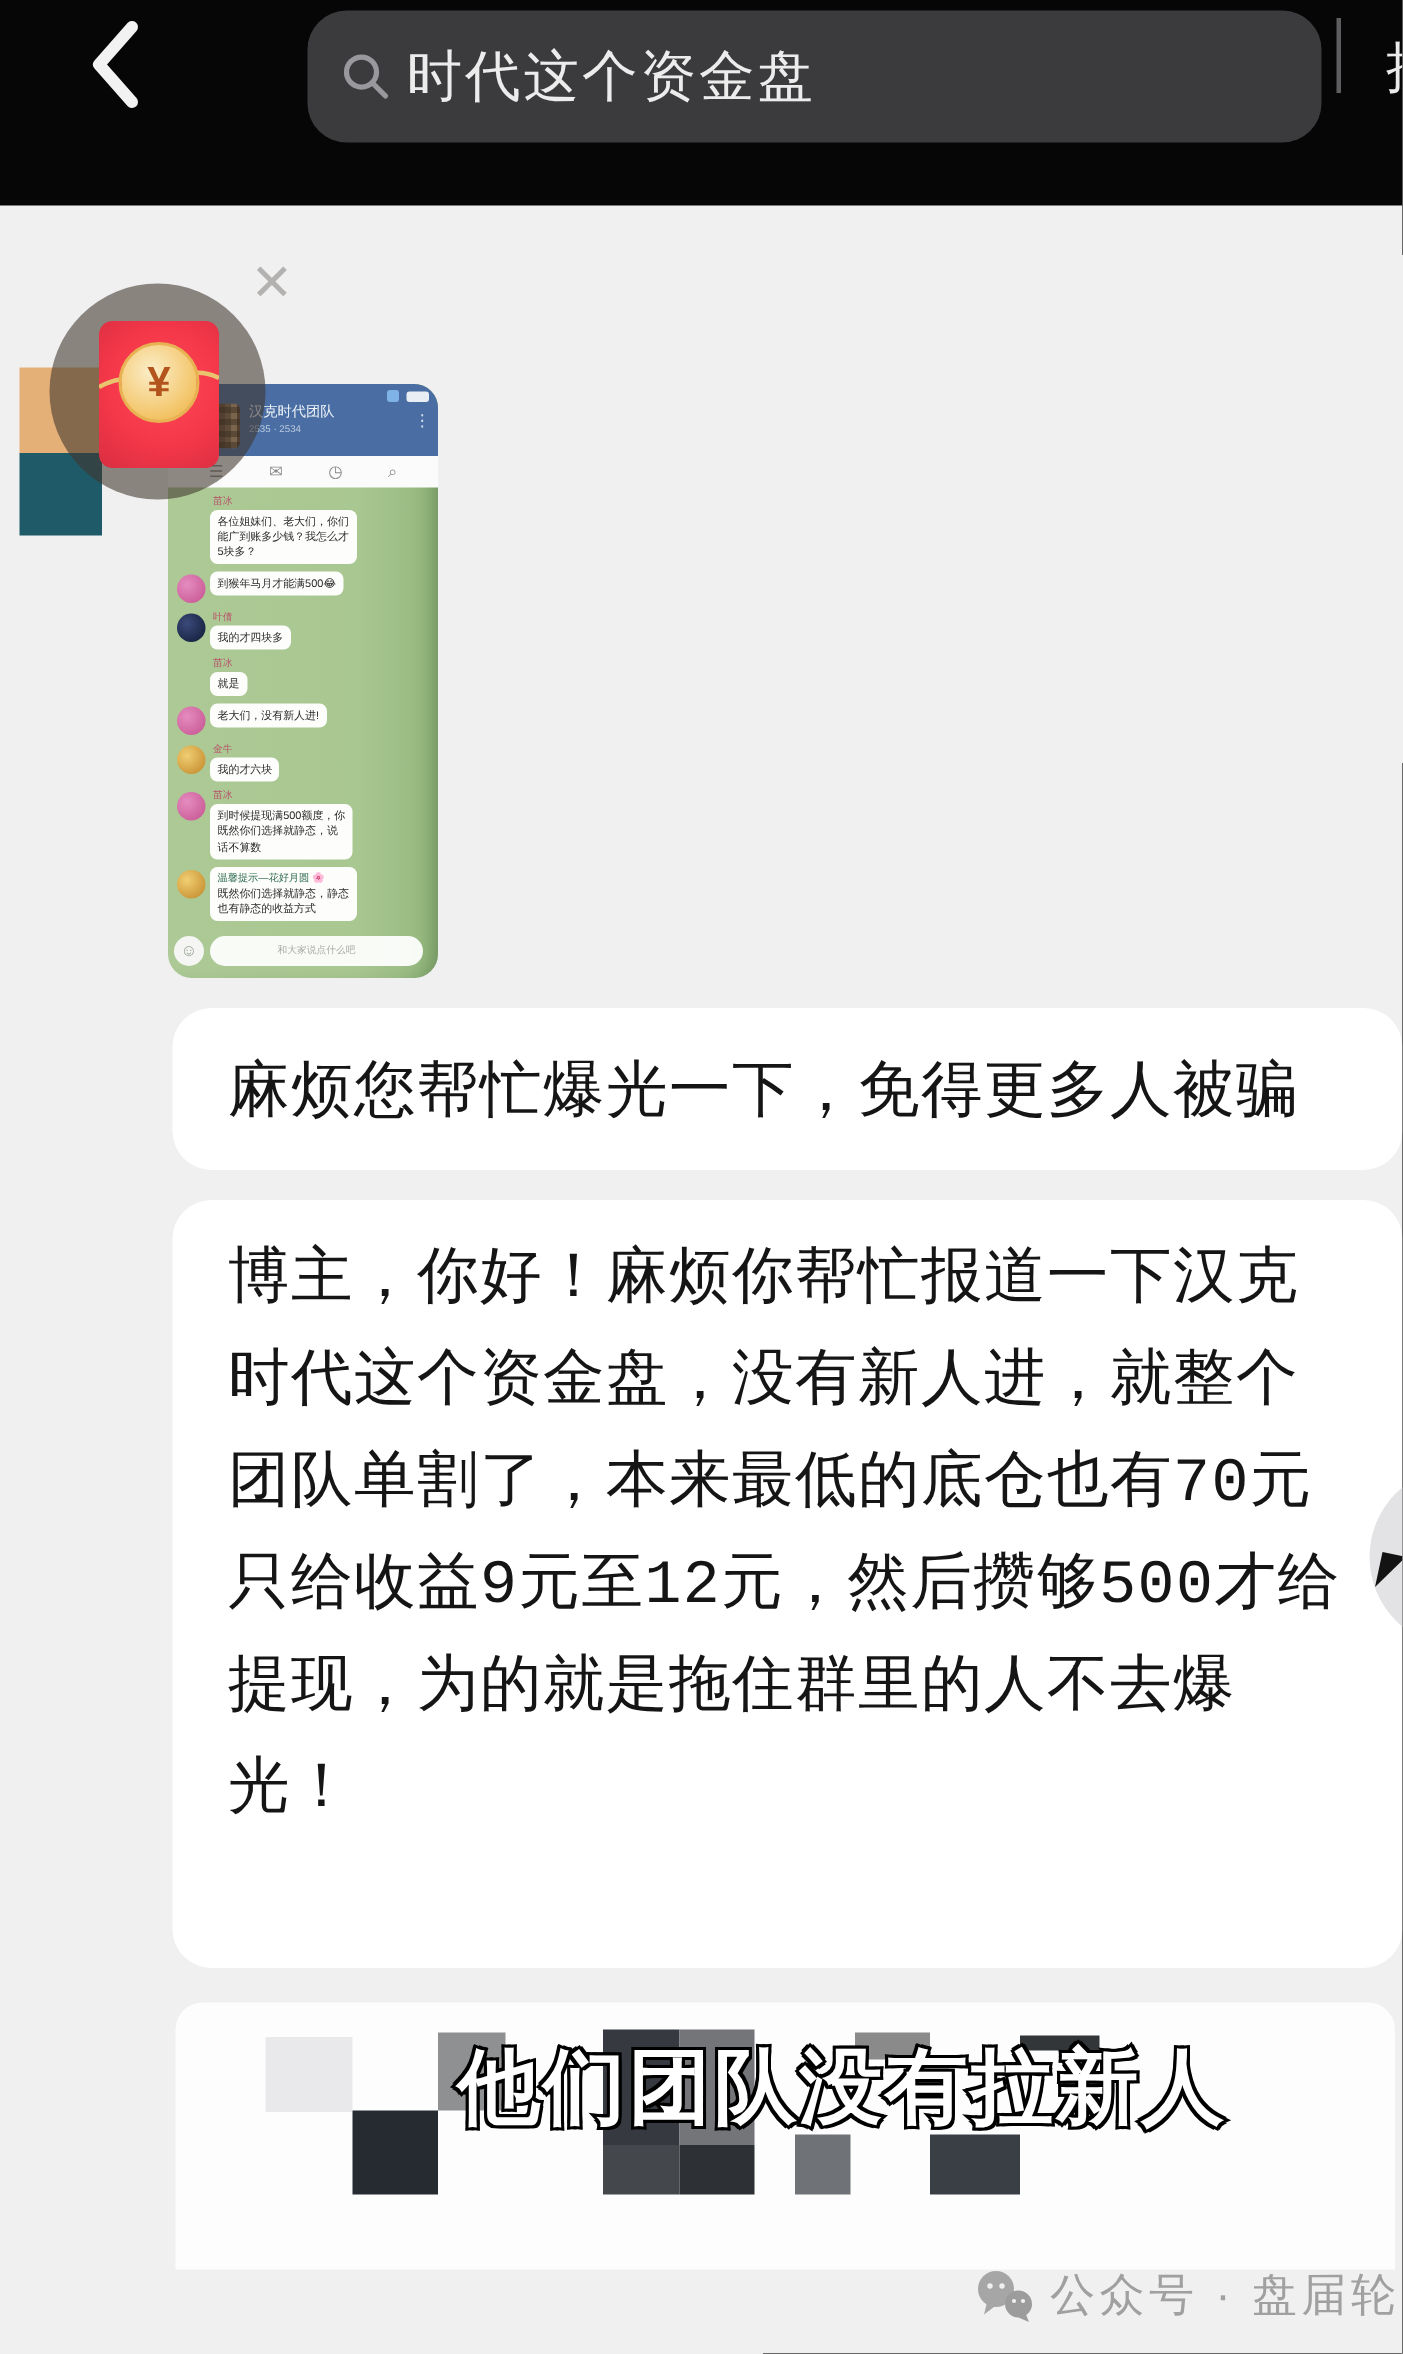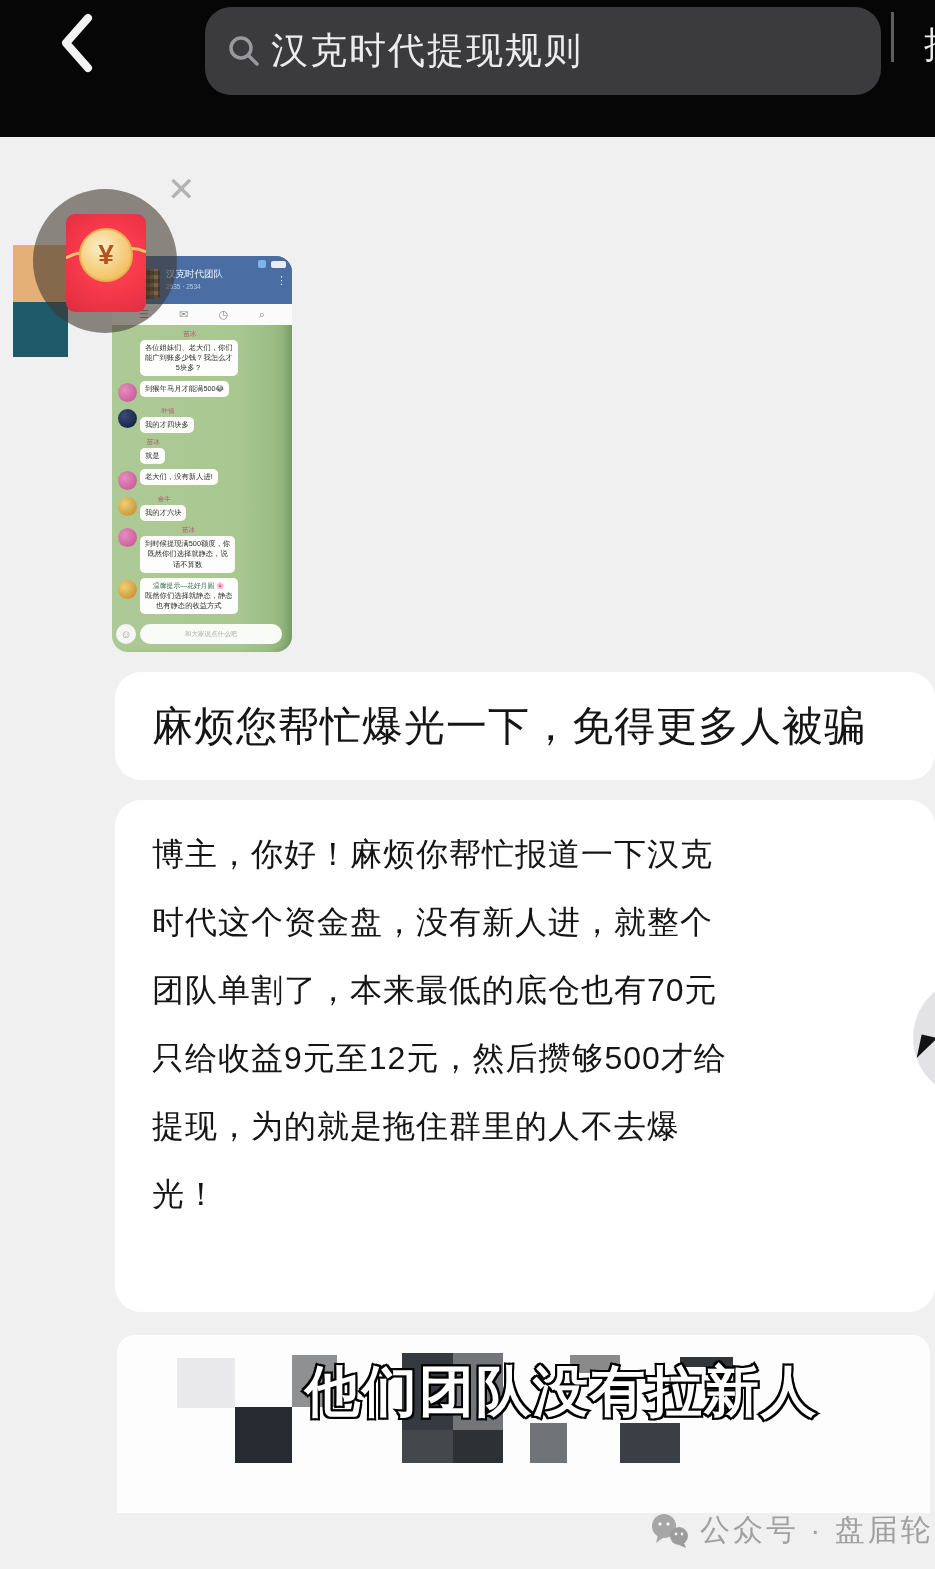--- a/index.html
+++ b/index.html
@@ -34,21 +34,21 @@
     background:
       repeating-linear-gradient(0deg,rgba(40,25,10,.45) 0 4px,rgba(0,0,0,0) 4px 8px),
       repeating-linear-gradient(90deg,#8a6a4a 0 4px,#caa477 4px 8px,#6e5038 8px 12px);}
   .ph-title{position:absolute;left:54px;top:12px;font-size:9.5px;color:#eef2f8;white-space:nowrap;}
   .ph-sub{position:absolute;left:54px;top:27px;font-size:6.5px;color:#bccadf;}
   .ph-menu{position:absolute;right:5px;top:18px;font-size:11px;color:#d9e2f0;}
   .ph-toolbar{position:absolute;left:0;top:48px;right:0;height:21px;background:#fbfbfb;
     display:flex;align-items:center;justify-content:space-around;padding:0 12px;}
   .ph-toolbar span{font-size:11px;color:#8e8e90;}
   .ph-chat{position:absolute;left:0;top:69px;right:0;bottom:32px;padding:5px 20px 0 4px;
-    filter:blur(.5px);text-align:center;}
+    filter:blur(.5px);}
   .pm-row{display:flex;align-items:flex-start;margin-bottom:5px;}
   .pm-av{flex:none;width:19px;height:19px;border-radius:50%;margin:2px 3px 0 2px;}
   .pm-av.pink{background:radial-gradient(circle at 35% 35%,#e58cc0,#c4518f);}
   .pm-av.dark{background:radial-gradient(circle at 35% 35%,#3a4a7a,#101a33);}
   .pm-av.gold{background:radial-gradient(circle at 35% 35%,#f0cf72,#bf8426);}
   .pm-av.none{visibility:hidden;height:1px;}
   .pm-col{max-width:142px;}
   .pm-name{font-size:6.5px;color:#b8536b;margin:0 0 1px 2px;}
   .pm-title{font-size:6.8px;color:#2e6b4f;margin-bottom:1px;}
   .pm-bubble{background:#fdfdfc;border-radius:5px;padding:3px 5px;font-size:7.3px;
@@ -64,26 +64,26 @@
   .envelope{position:absolute;left:66px;top:214px;width:80px;height:98px;border-radius:9px;
     background:radial-gradient(circle at 55% 45%,#ff4a57 0%,#f43749 55%,#d92e41 100%);}
   .env-coin{position:absolute;left:13px;top:14px;width:54px;height:54px;border-radius:50%;
     background:radial-gradient(circle at 40% 35%,#fbeec9,#f3c467 70%,#e5ab46);
     border:2px solid #e8b152;box-sizing:border-box;
     display:flex;align-items:center;justify-content:center;
     font-size:28px;font-weight:bold;color:#b3541e;}
 
   
   .bubble{position:absolute;left:115px;width:820px;background:#ffffff;border-radius:26px;
-    color:#151515;}
+    color:#151515;font-family:Liberation Mono, monospace;}
   #bubble1{top:672px;height:108px;}
   #bubble1 .btxt{position:absolute;left:37px;top:0;height:108px;display:flex;align-items:center;
     font-size:41px;letter-spacing:1px;white-space:nowrap;}
   #bubble2{top:800px;height:512px;}
-  #bubble2-text{position:absolute;left:37px;top:20px;font-size:32px;line-height:68px;
+  #bubble2-text{position:absolute;left:37px;top:20px;font-size:41px;line-height:68px;
     letter-spacing:1px;}
   #bubble2-text div{white-space:nowrap;}
 
   .side-circle{position:absolute;left:913px;top:978px;width:120px;height:120px;border-radius:50%;
     background:#e3e3e5;}
   .cursor-arrow{position:absolute;left:919px;top:1036px;width:0;height:0;
     border-top:24px solid #131313;border-right:16px solid transparent;transform:rotate(12deg);}
 
   
   .bimage{position:absolute;left:117px;top:1335px;width:813px;height:178px;background:#fdfdfd;
@@ -109,21 +109,21 @@
         <polyline points="36,8 14,33 36,58" fill="none" stroke="#f2f2f2" stroke-width="8" stroke-linecap="round" stroke-linejoin="round"></polyline>
       </svg>
     </div>
     <div class="search-pill">
       <div class="mag-wrap">
         <svg width="34" height="34" viewBox="0 0 34 34">
           <circle cx="14" cy="14" r="10" fill="none" stroke="#98989d" stroke-width="3.5"></circle>
           <line x1="22" y1="22" x2="30" y2="30" stroke="#98989d" stroke-width="3.5" stroke-linecap="round"></line>
         </svg>
       </div>
-      <div class="query">汉克时代提现规则</div>
+      <div class="query">时代这个资金盘</div>
     </div>
     <div class="tb-divider"></div>
     <div class="partial-btn">搜</div>
   </div>
 
   <div class="close-x">✕</div>
   <div class="blk-orange"></div>
   <div class="blk-teal"></div>
 
   <div class="phone">

